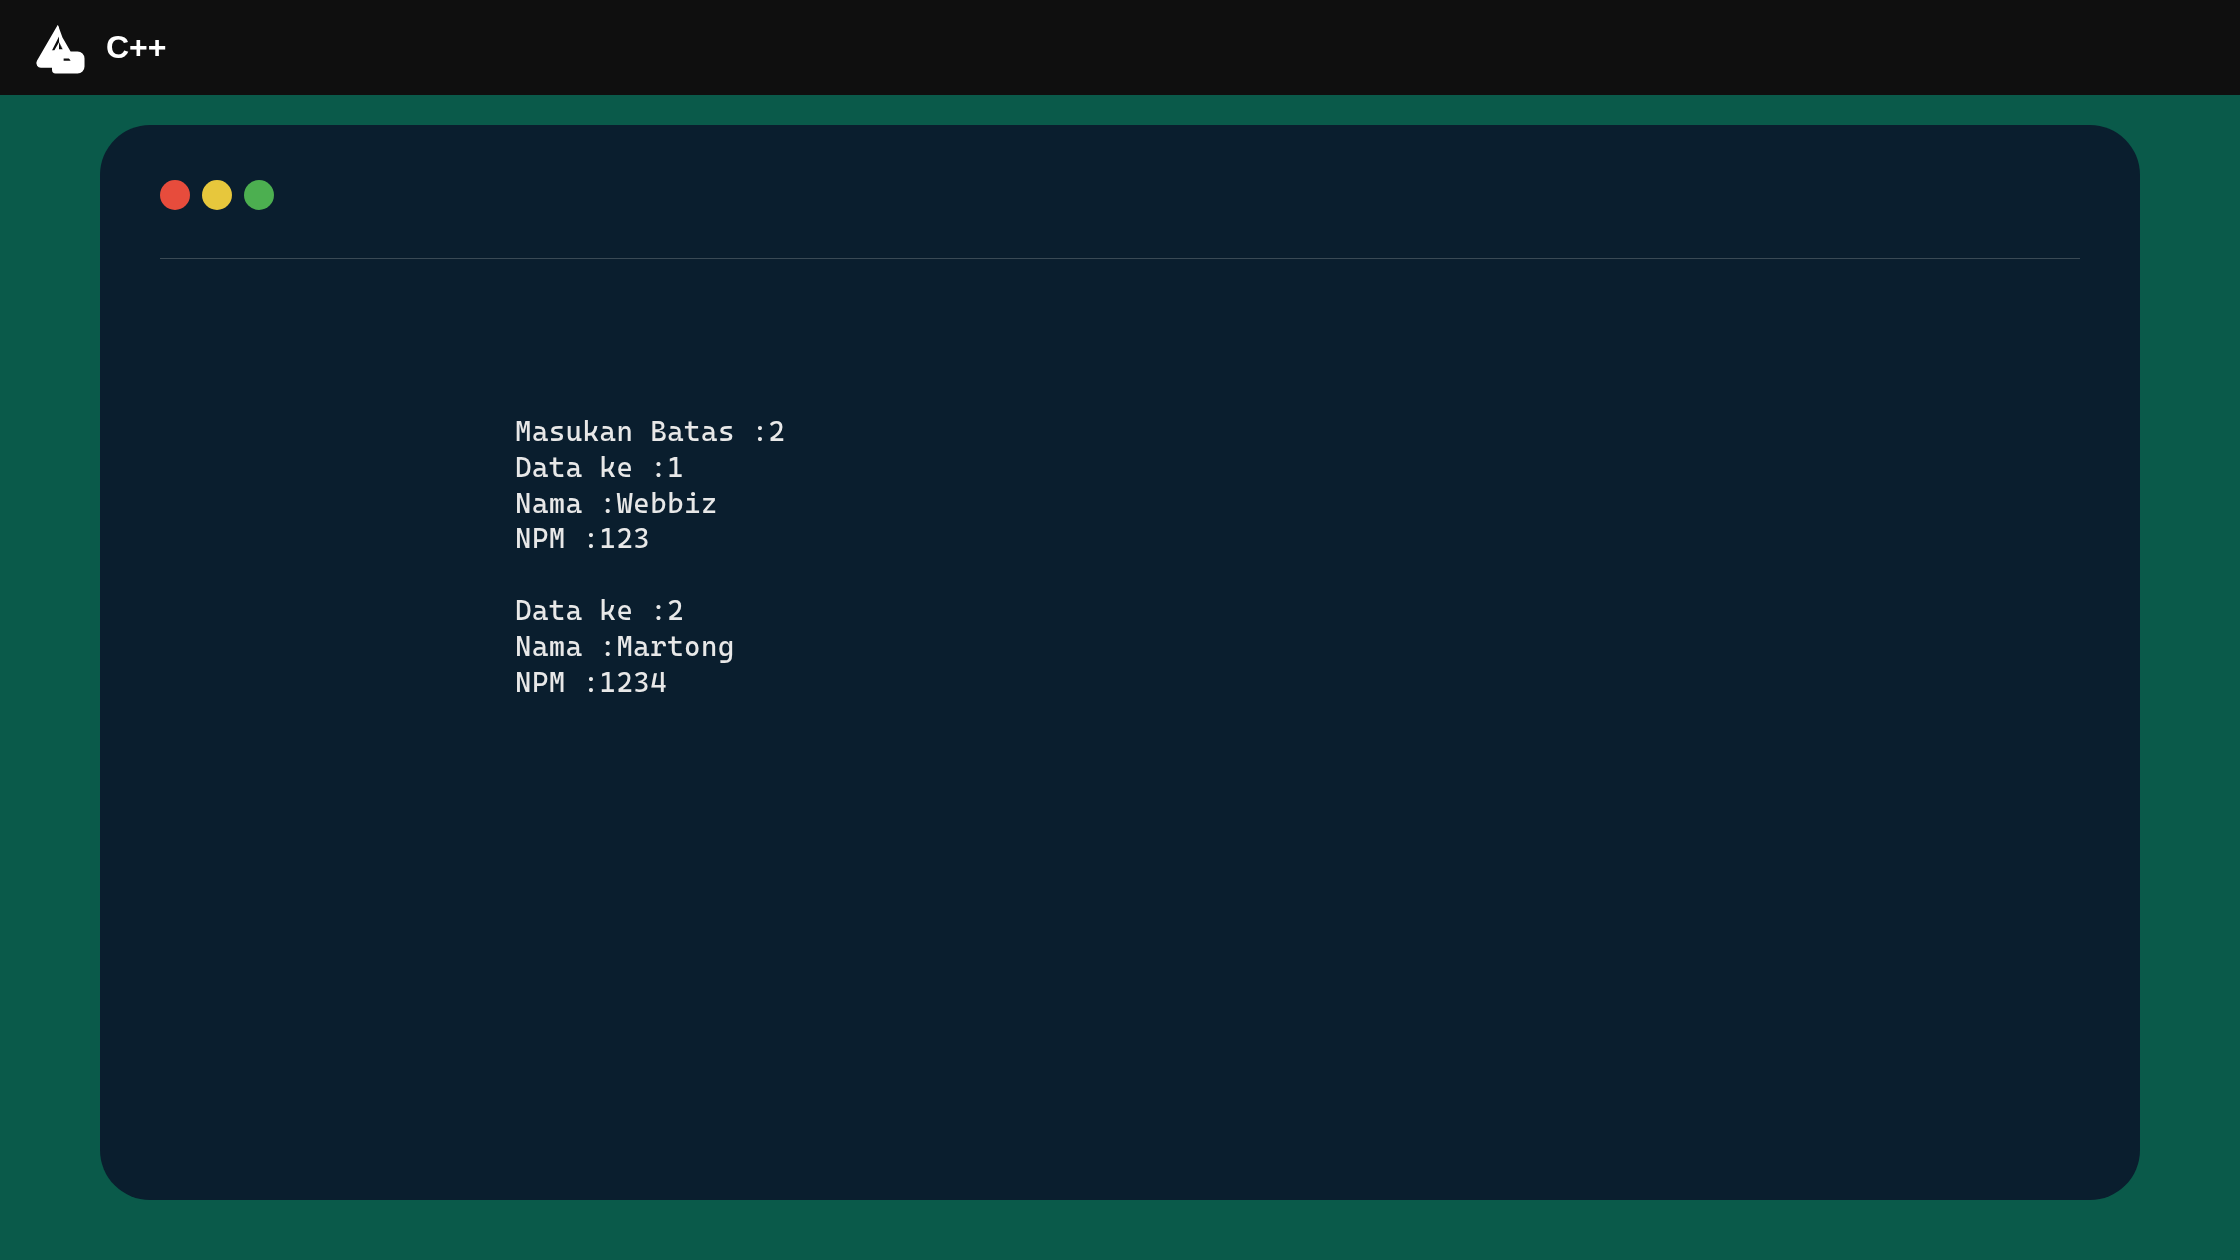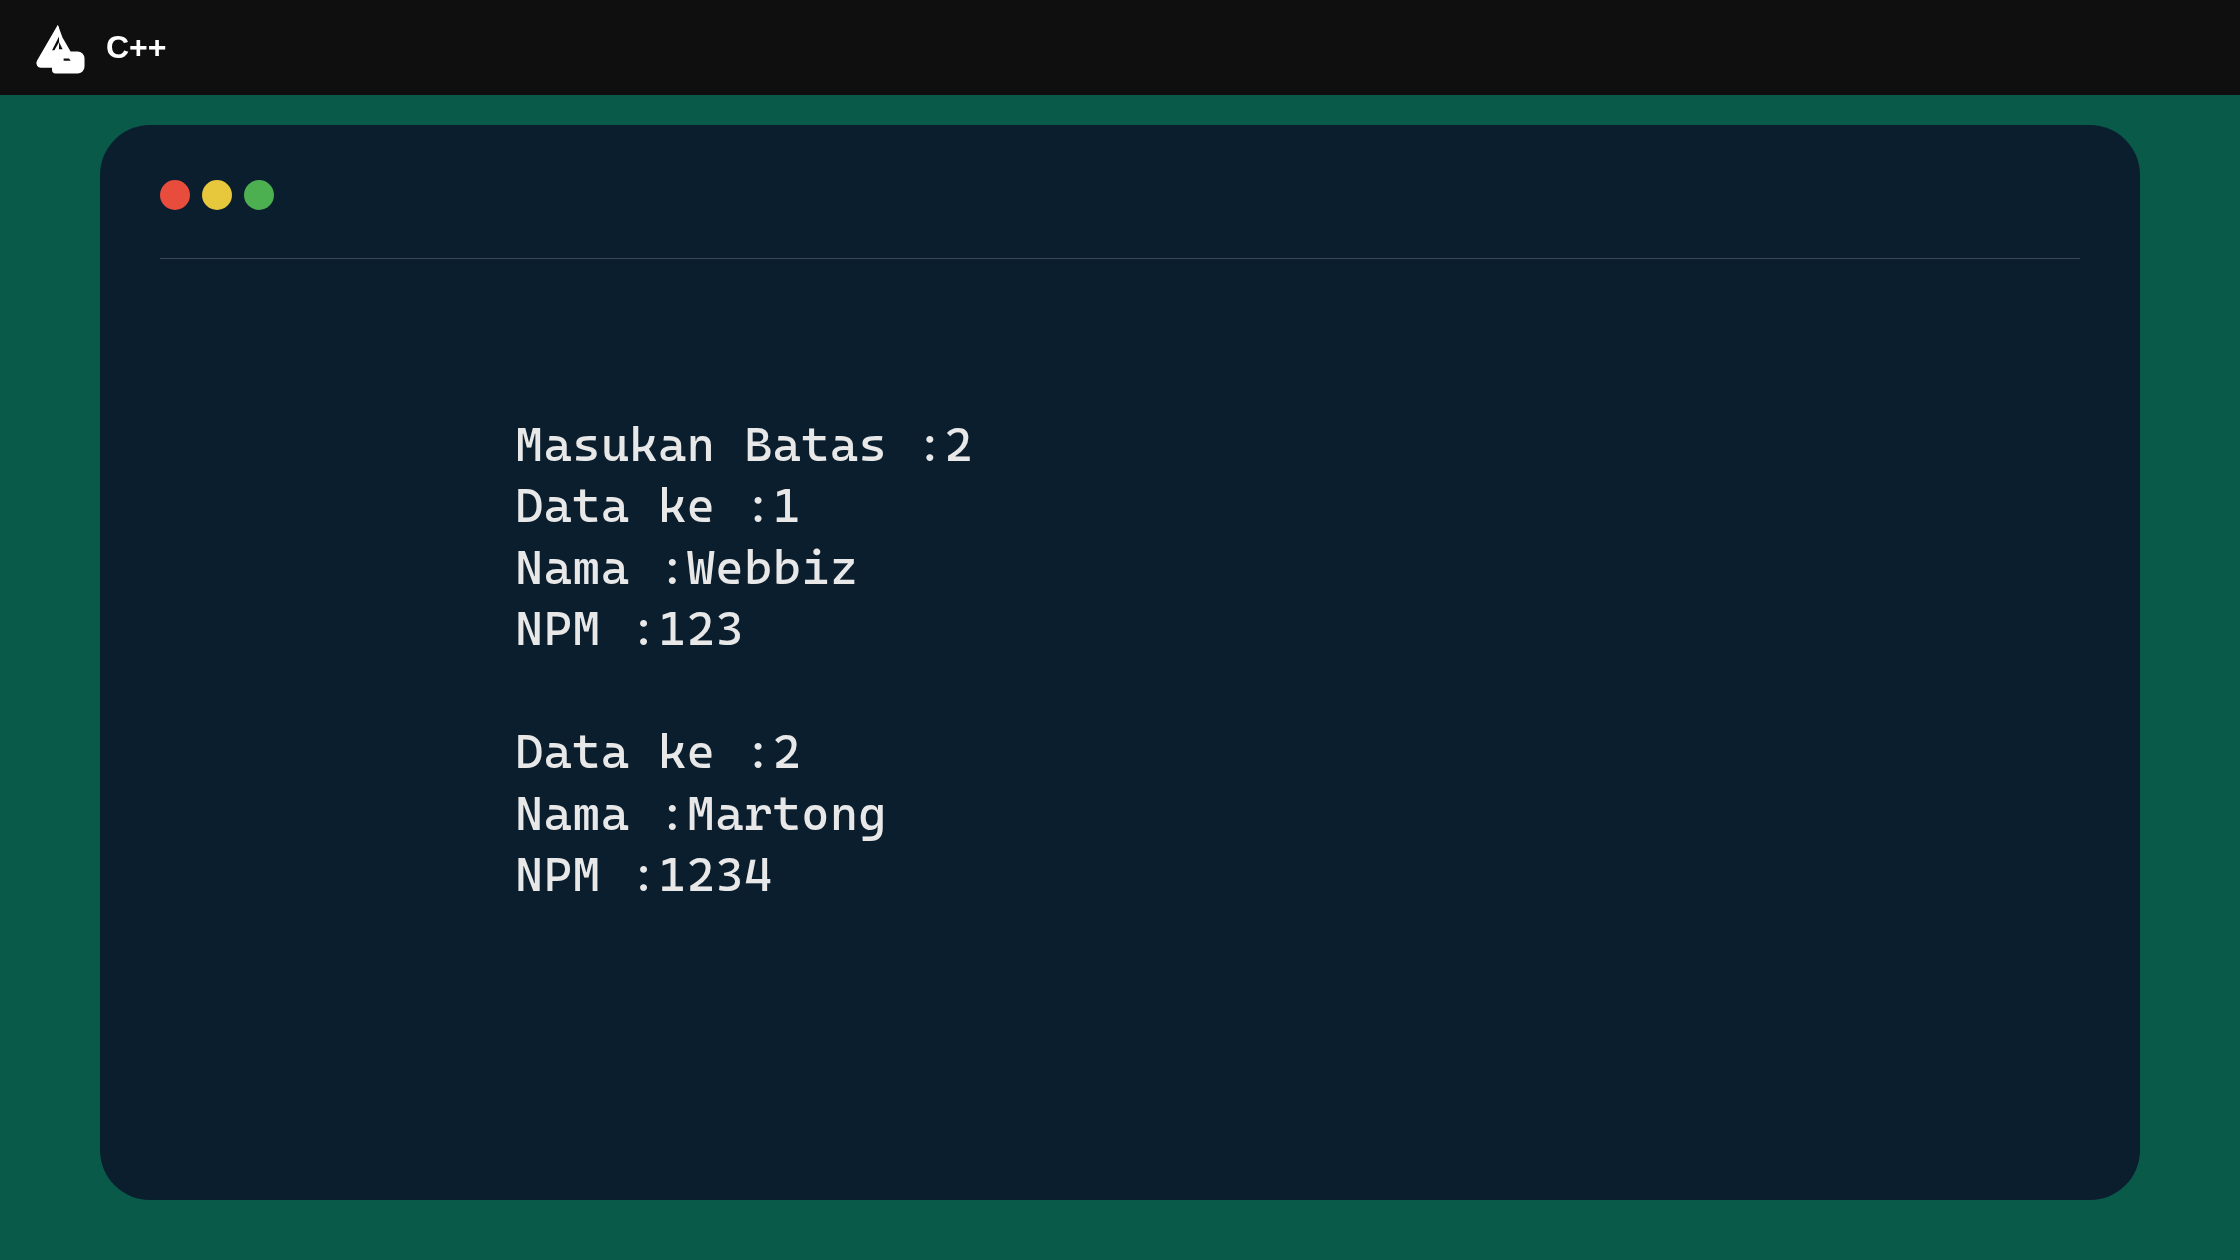--- a/index.html
+++ b/index.html
@@ -81,21 +81,21 @@
       background: #e7c73c;
     }
 
     .window-control.green {
       background: #4caf50;
     }
 
     .terminal-content {
       padding-left: 355px;
       font-family: "SF Mono", Monaco, "Cascadia Code", "Roboto Mono", Consolas, "Courier New", monospace;
-      font-size: 48px;
+      font-size: 28px;
       line-height: 1.28;
       color: #e8e8e8;
       white-space: pre;
       letter-spacing: 0.5px;
     }
   </style>
 </head>
 <body>
 
 <div class="header">

